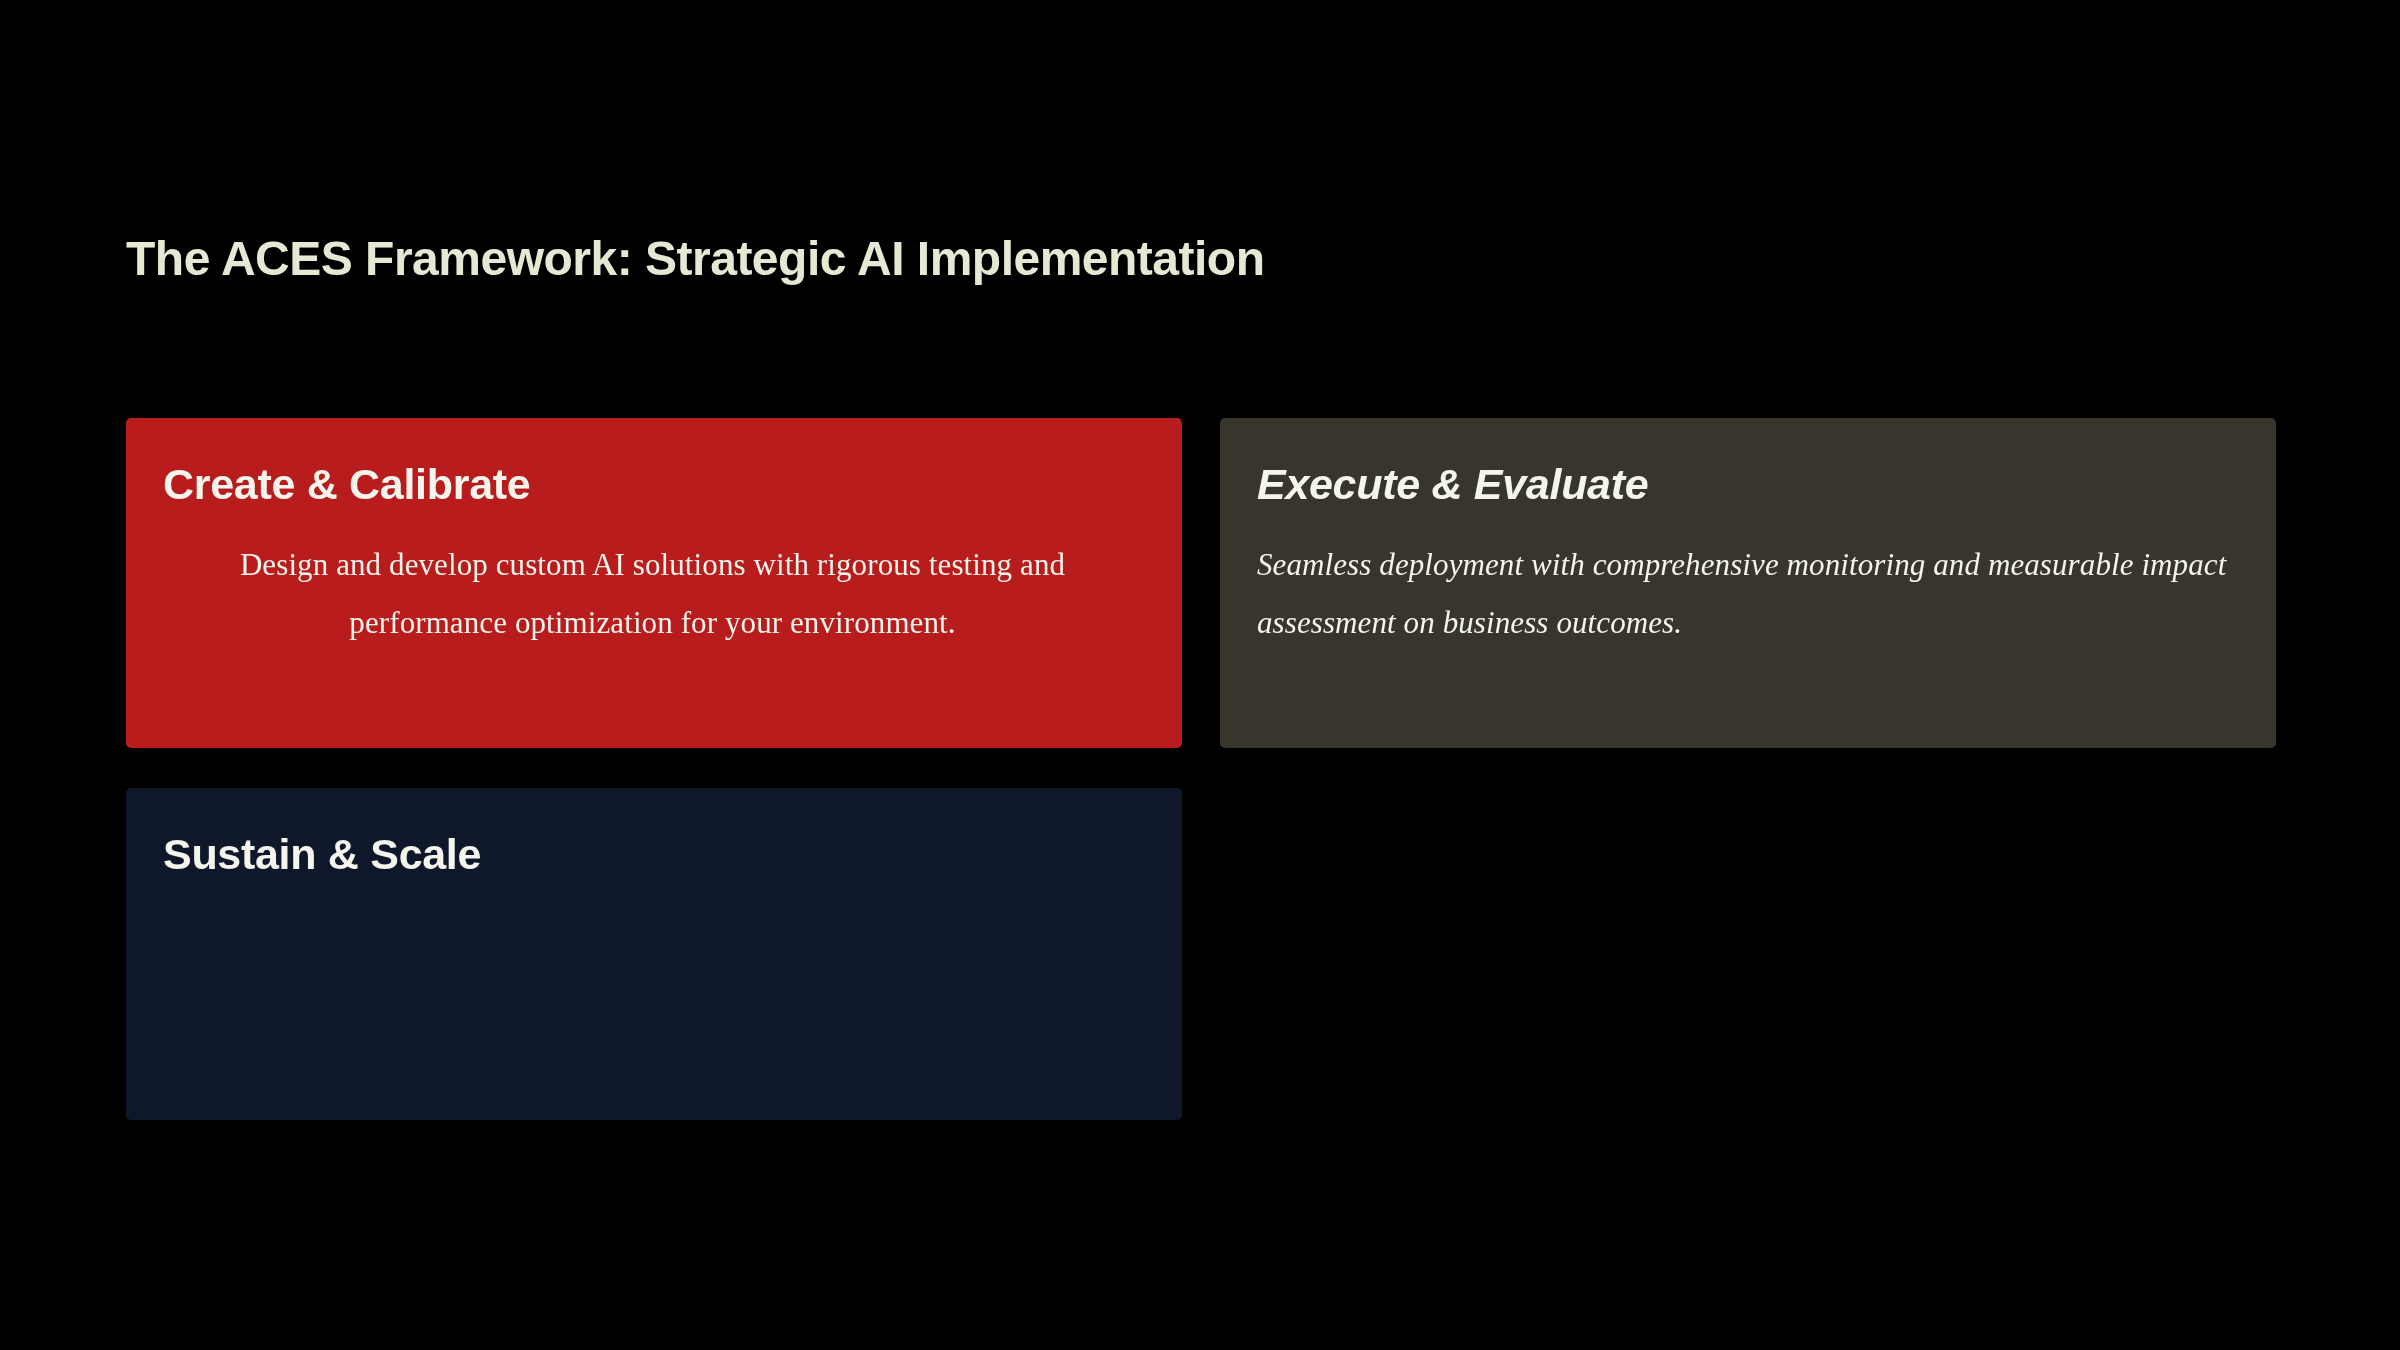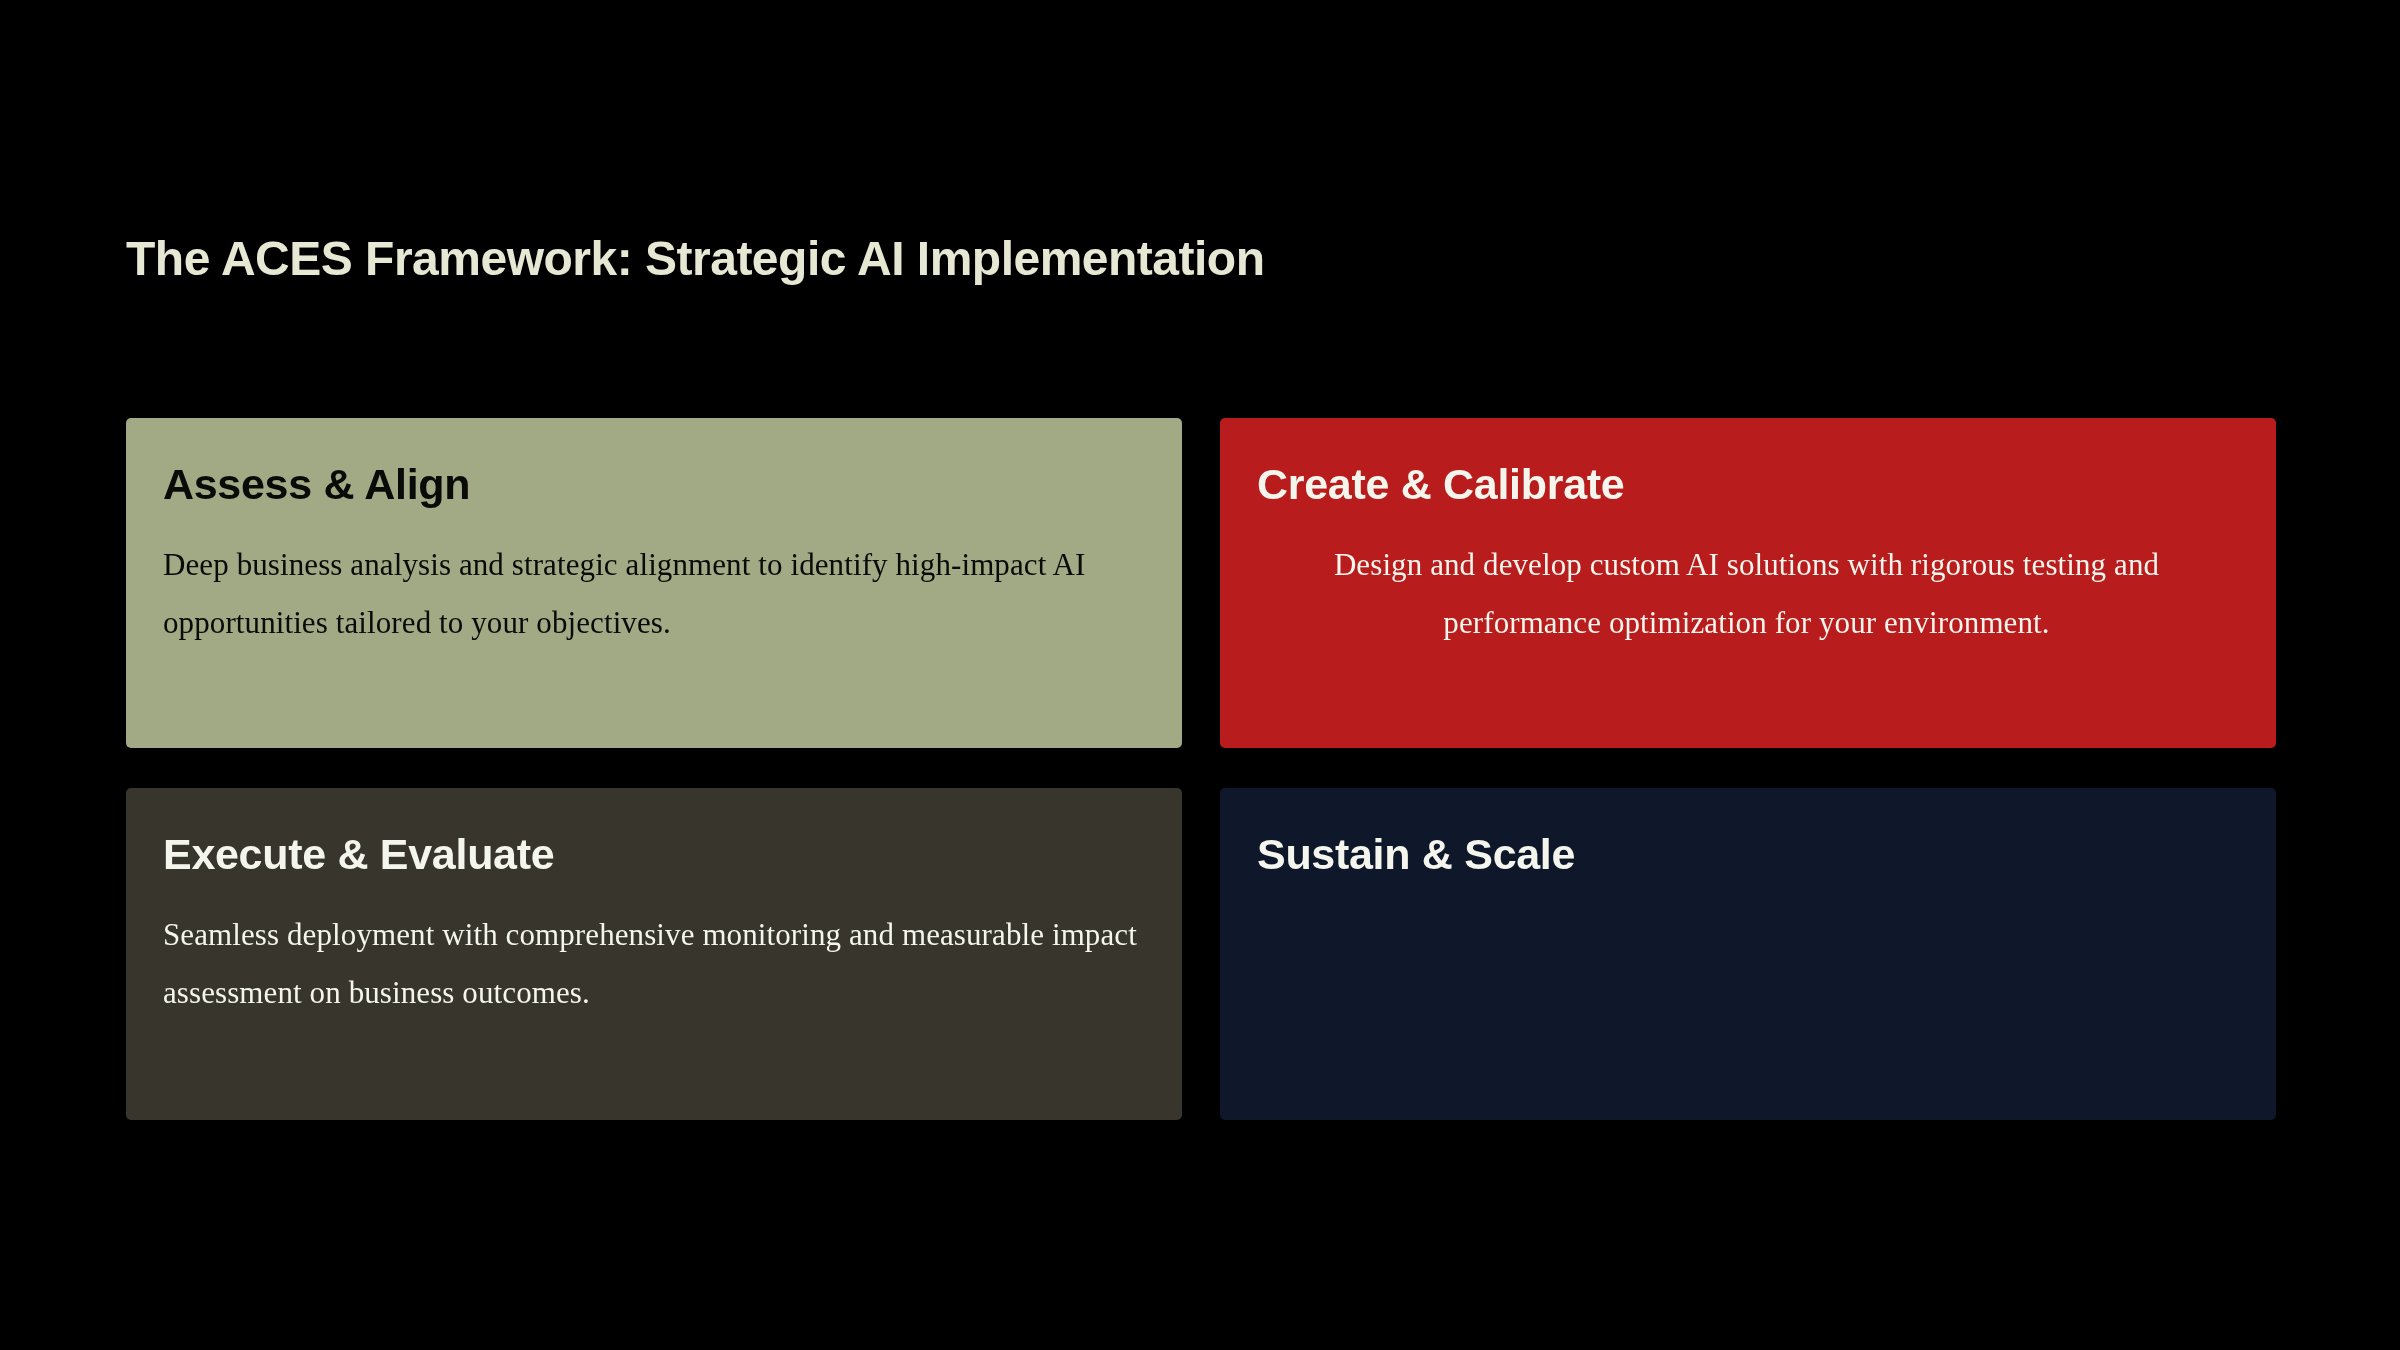--- a/index.html
+++ b/index.html
@@ -82,41 +82,37 @@
   .card--sage        { background: #A2A985; }
   .card--sage .card-heading,
   .card--sage .card-body { color: #0A0A08; }
 
   .card--forest      { background: #b91c1c; }
   .card--forest .card-heading,
   .card--forest .card-body { color: #F4F5EC; }
 
   .card--charcoal    { background: #37352C; }
   .card--charcoal .card-heading,
-  .card--charcoal .card-body { color: #F4F5EC; }
+  .card--charcoal .card-body { color: #F4F5EC; font-style: italic; }
 
   .card--olive       { background: #0f172a; }
   .card--olive .card-heading,
   .card--olive .card-body { color: #F4F5EC; }
 
   .card--body-wide .card-body { max-width: 1010px; text-align: center; }
 </style>
 </head>
 <body>
 
 <div class="slide">
 
   <h1 class="slide-title">The ACES Framework: Strategic AI Implementation</h1>
 
   <div class="card-grid">
 
-    <div class="card card--sage">
-      <h2 class="card-heading">Assess &amp; Align</h2>
-      <p class="card-body">Deep business analysis and strategic alignment to identify high-impact AI opportunities tailored to your objectives.</p>
-    </div>
 
     <div class="card card--forest card--body-wide">
       <h2 class="card-heading">Create &amp; Calibrate</h2>
       <p class="card-body">Design and develop custom AI solutions with rigorous testing and performance optimization for your environment.</p>
     </div>
 
     <div class="card card--charcoal">
       <h2 class="card-heading">Execute &amp; Evaluate</h2>
       <p class="card-body">Seamless deployment with comprehensive monitoring and measurable impact assessment on business outcomes.</p>
     </div>

